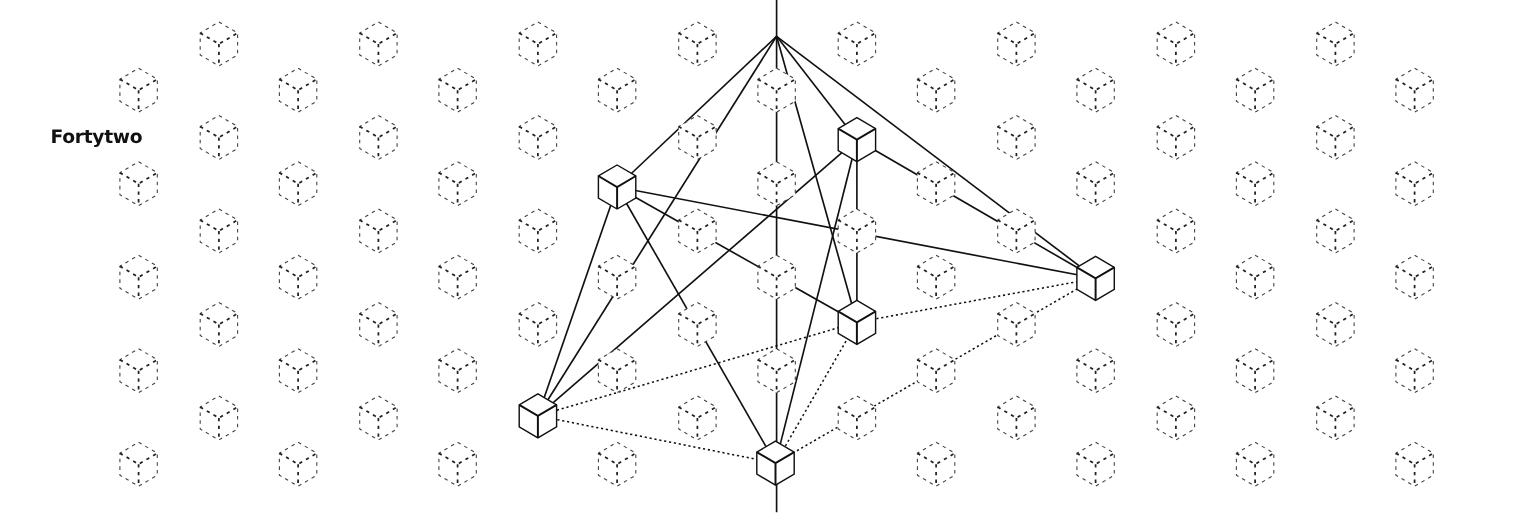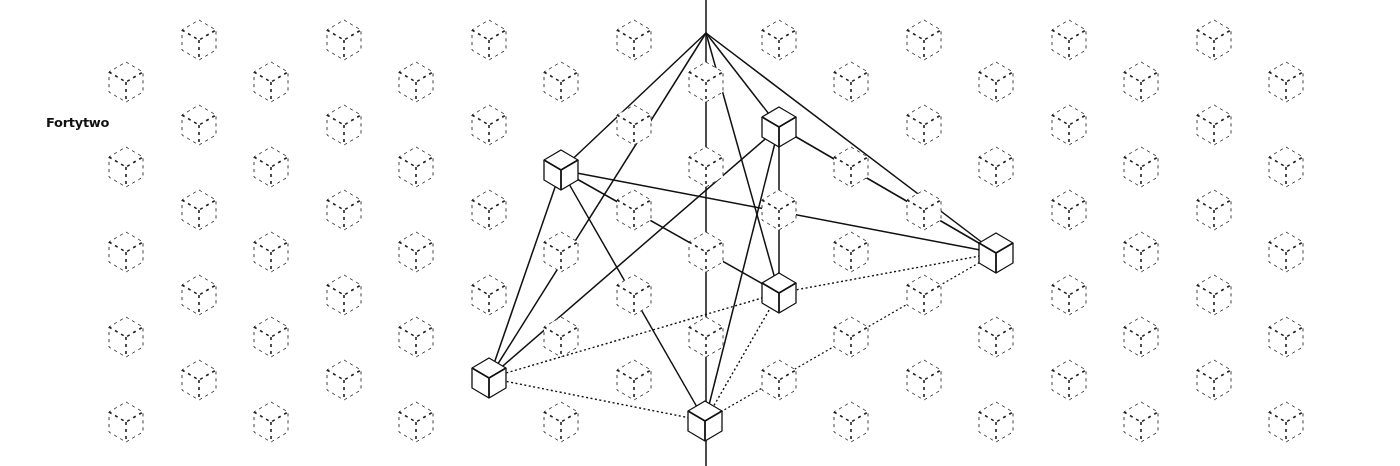--- a/index.html
+++ b/index.html
@@ -1,20 +1,20 @@
 <!DOCTYPE html>
 <html><head>
 <meta charset="utf-8">
 <style>
   html, body { margin:0; padding:0; background:#ffffff; }
   body { width:1400px; height:466px; overflow:hidden; position:relative; font-family:"Liberation Sans", sans-serif; }
   #stage { position:absolute; left:0; top:0; width:1400px; height:466px; }
   .brand {
     position:absolute; left:46px; top:115px;
-    font-family:"DejaVu Sans", sans-serif; font-weight:bold; font-size:13px;
+    font-family:"DejaVu Sans", sans-serif; font-weight:bold; font-size:17px;
     color:#111111; letter-spacing:-0.3px;
   }
 </style>
 </head>
 <body>
 
 <div id="stage">
   <svg id="diagram-svg" width="1400" height="466" viewBox="0 0 1400 466" xmlns="http://www.w3.org/2000/svg">
     <defs>
       <g id="dashed-cube">

